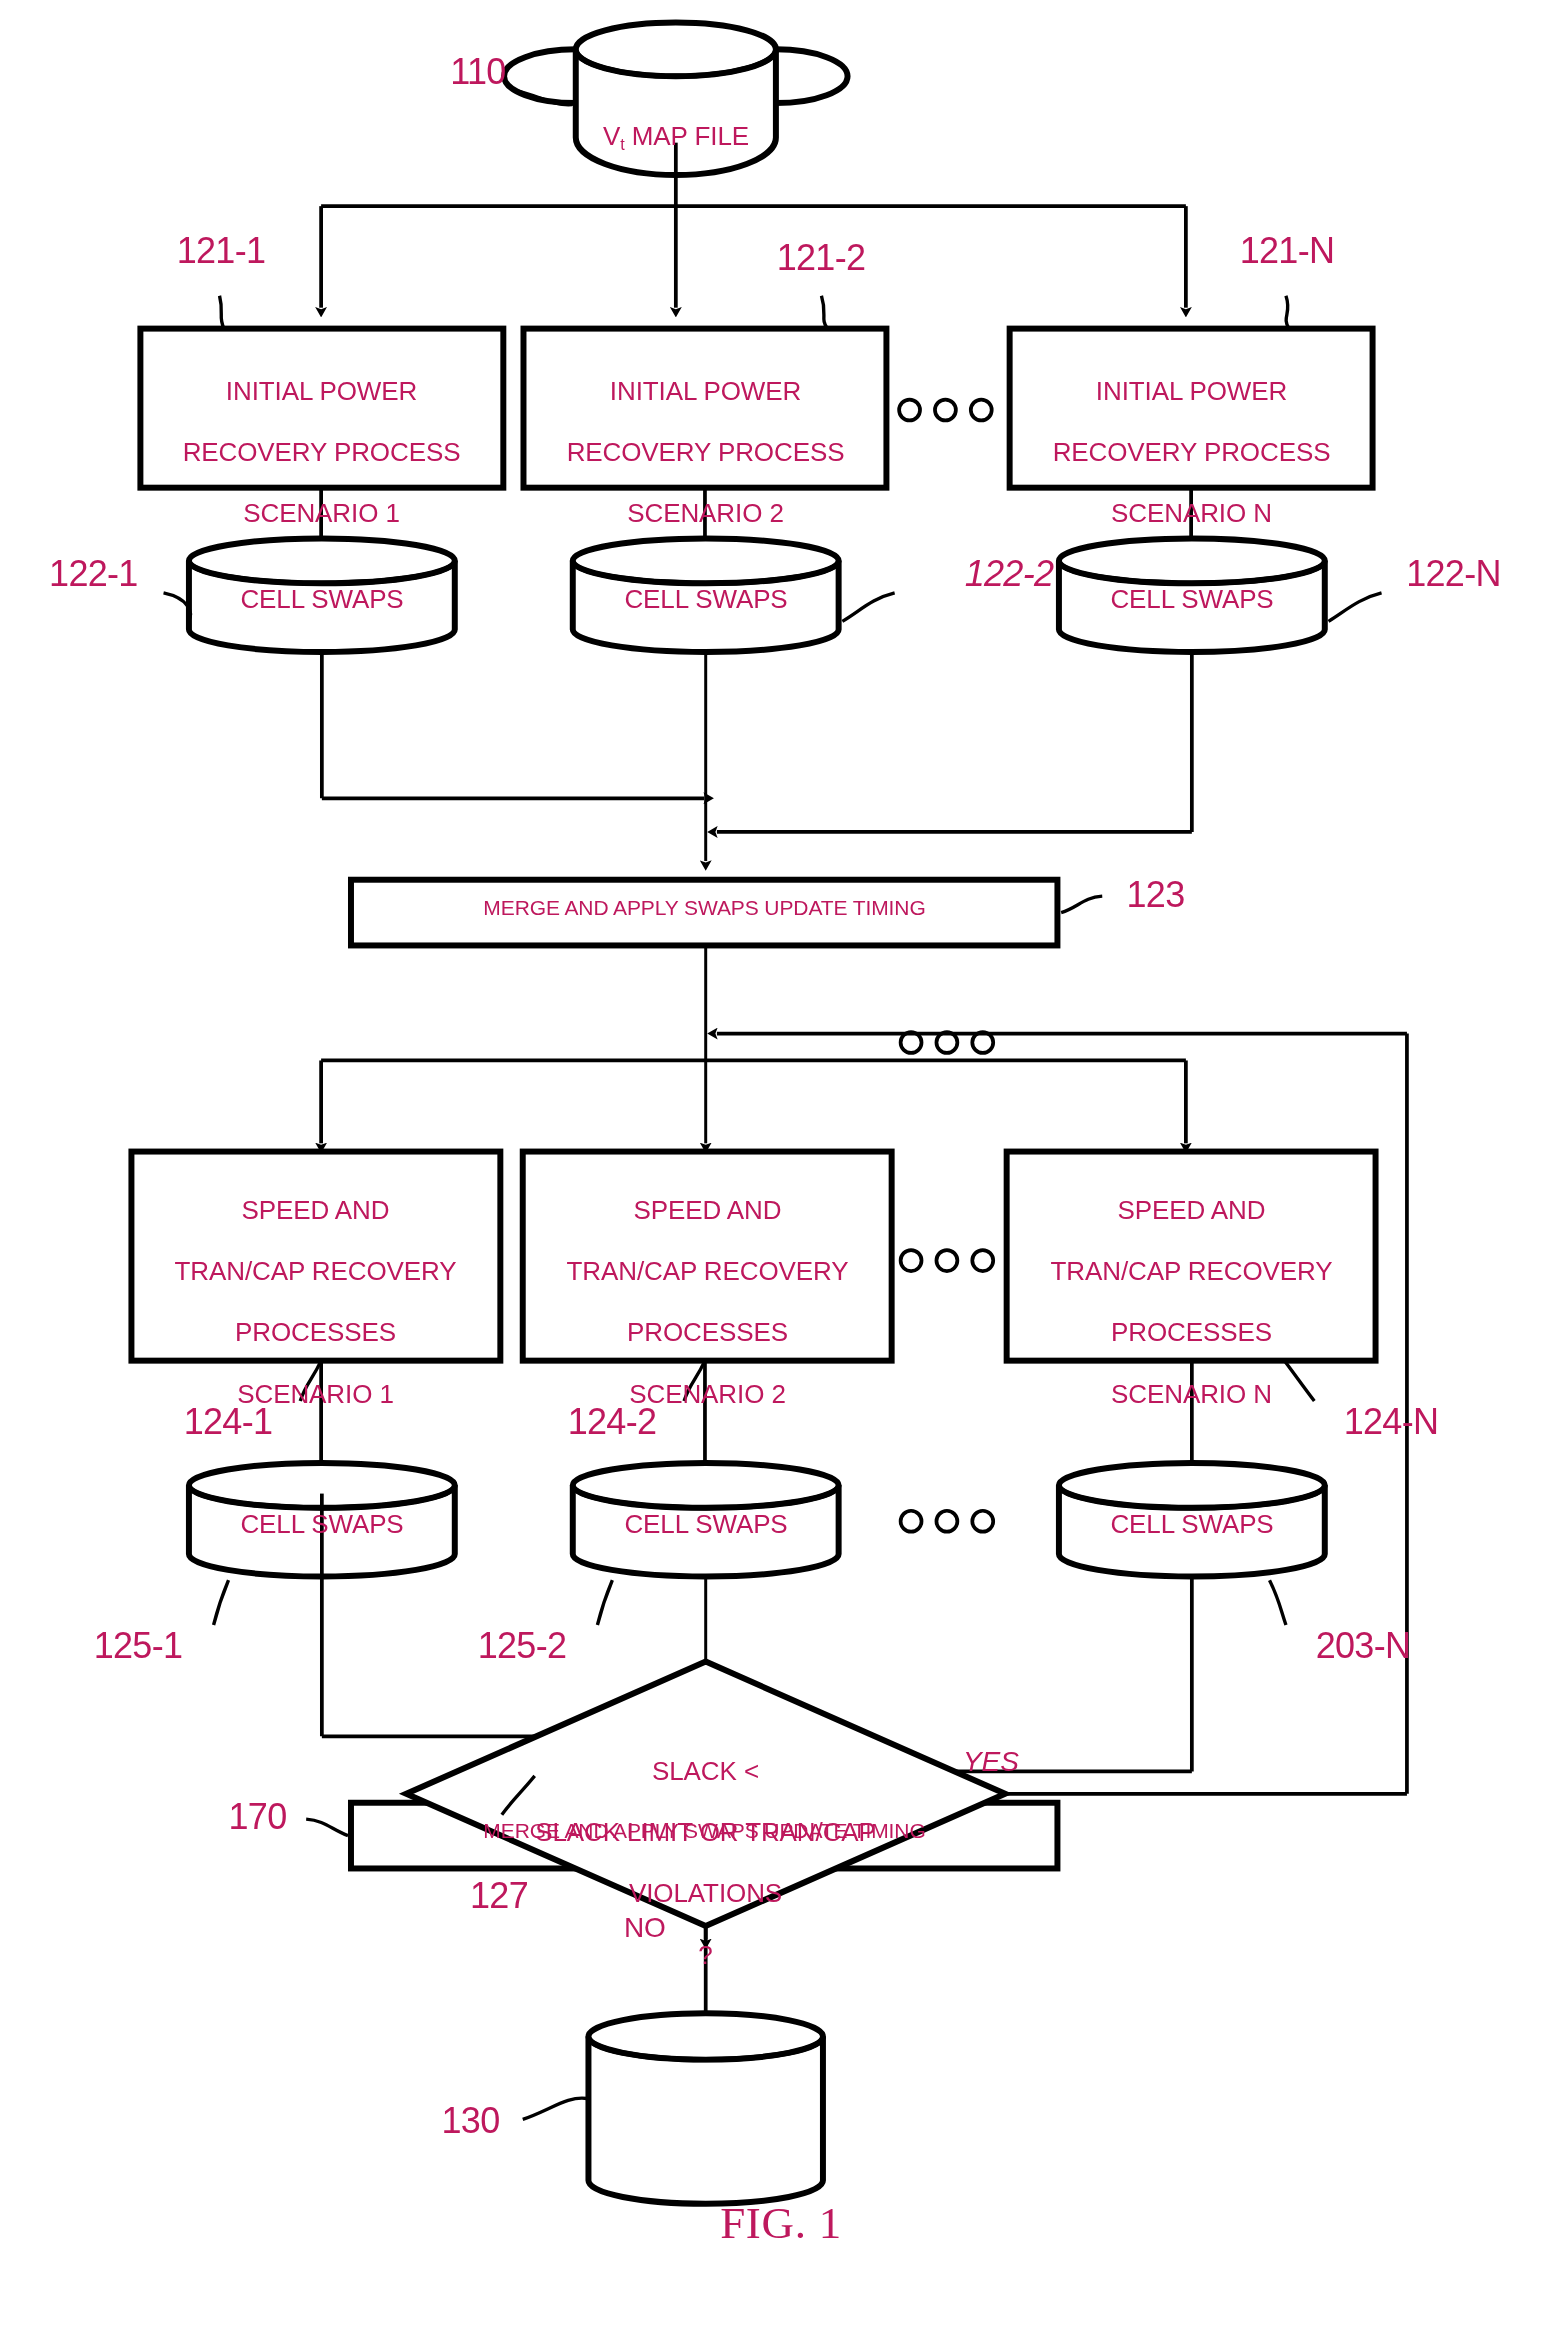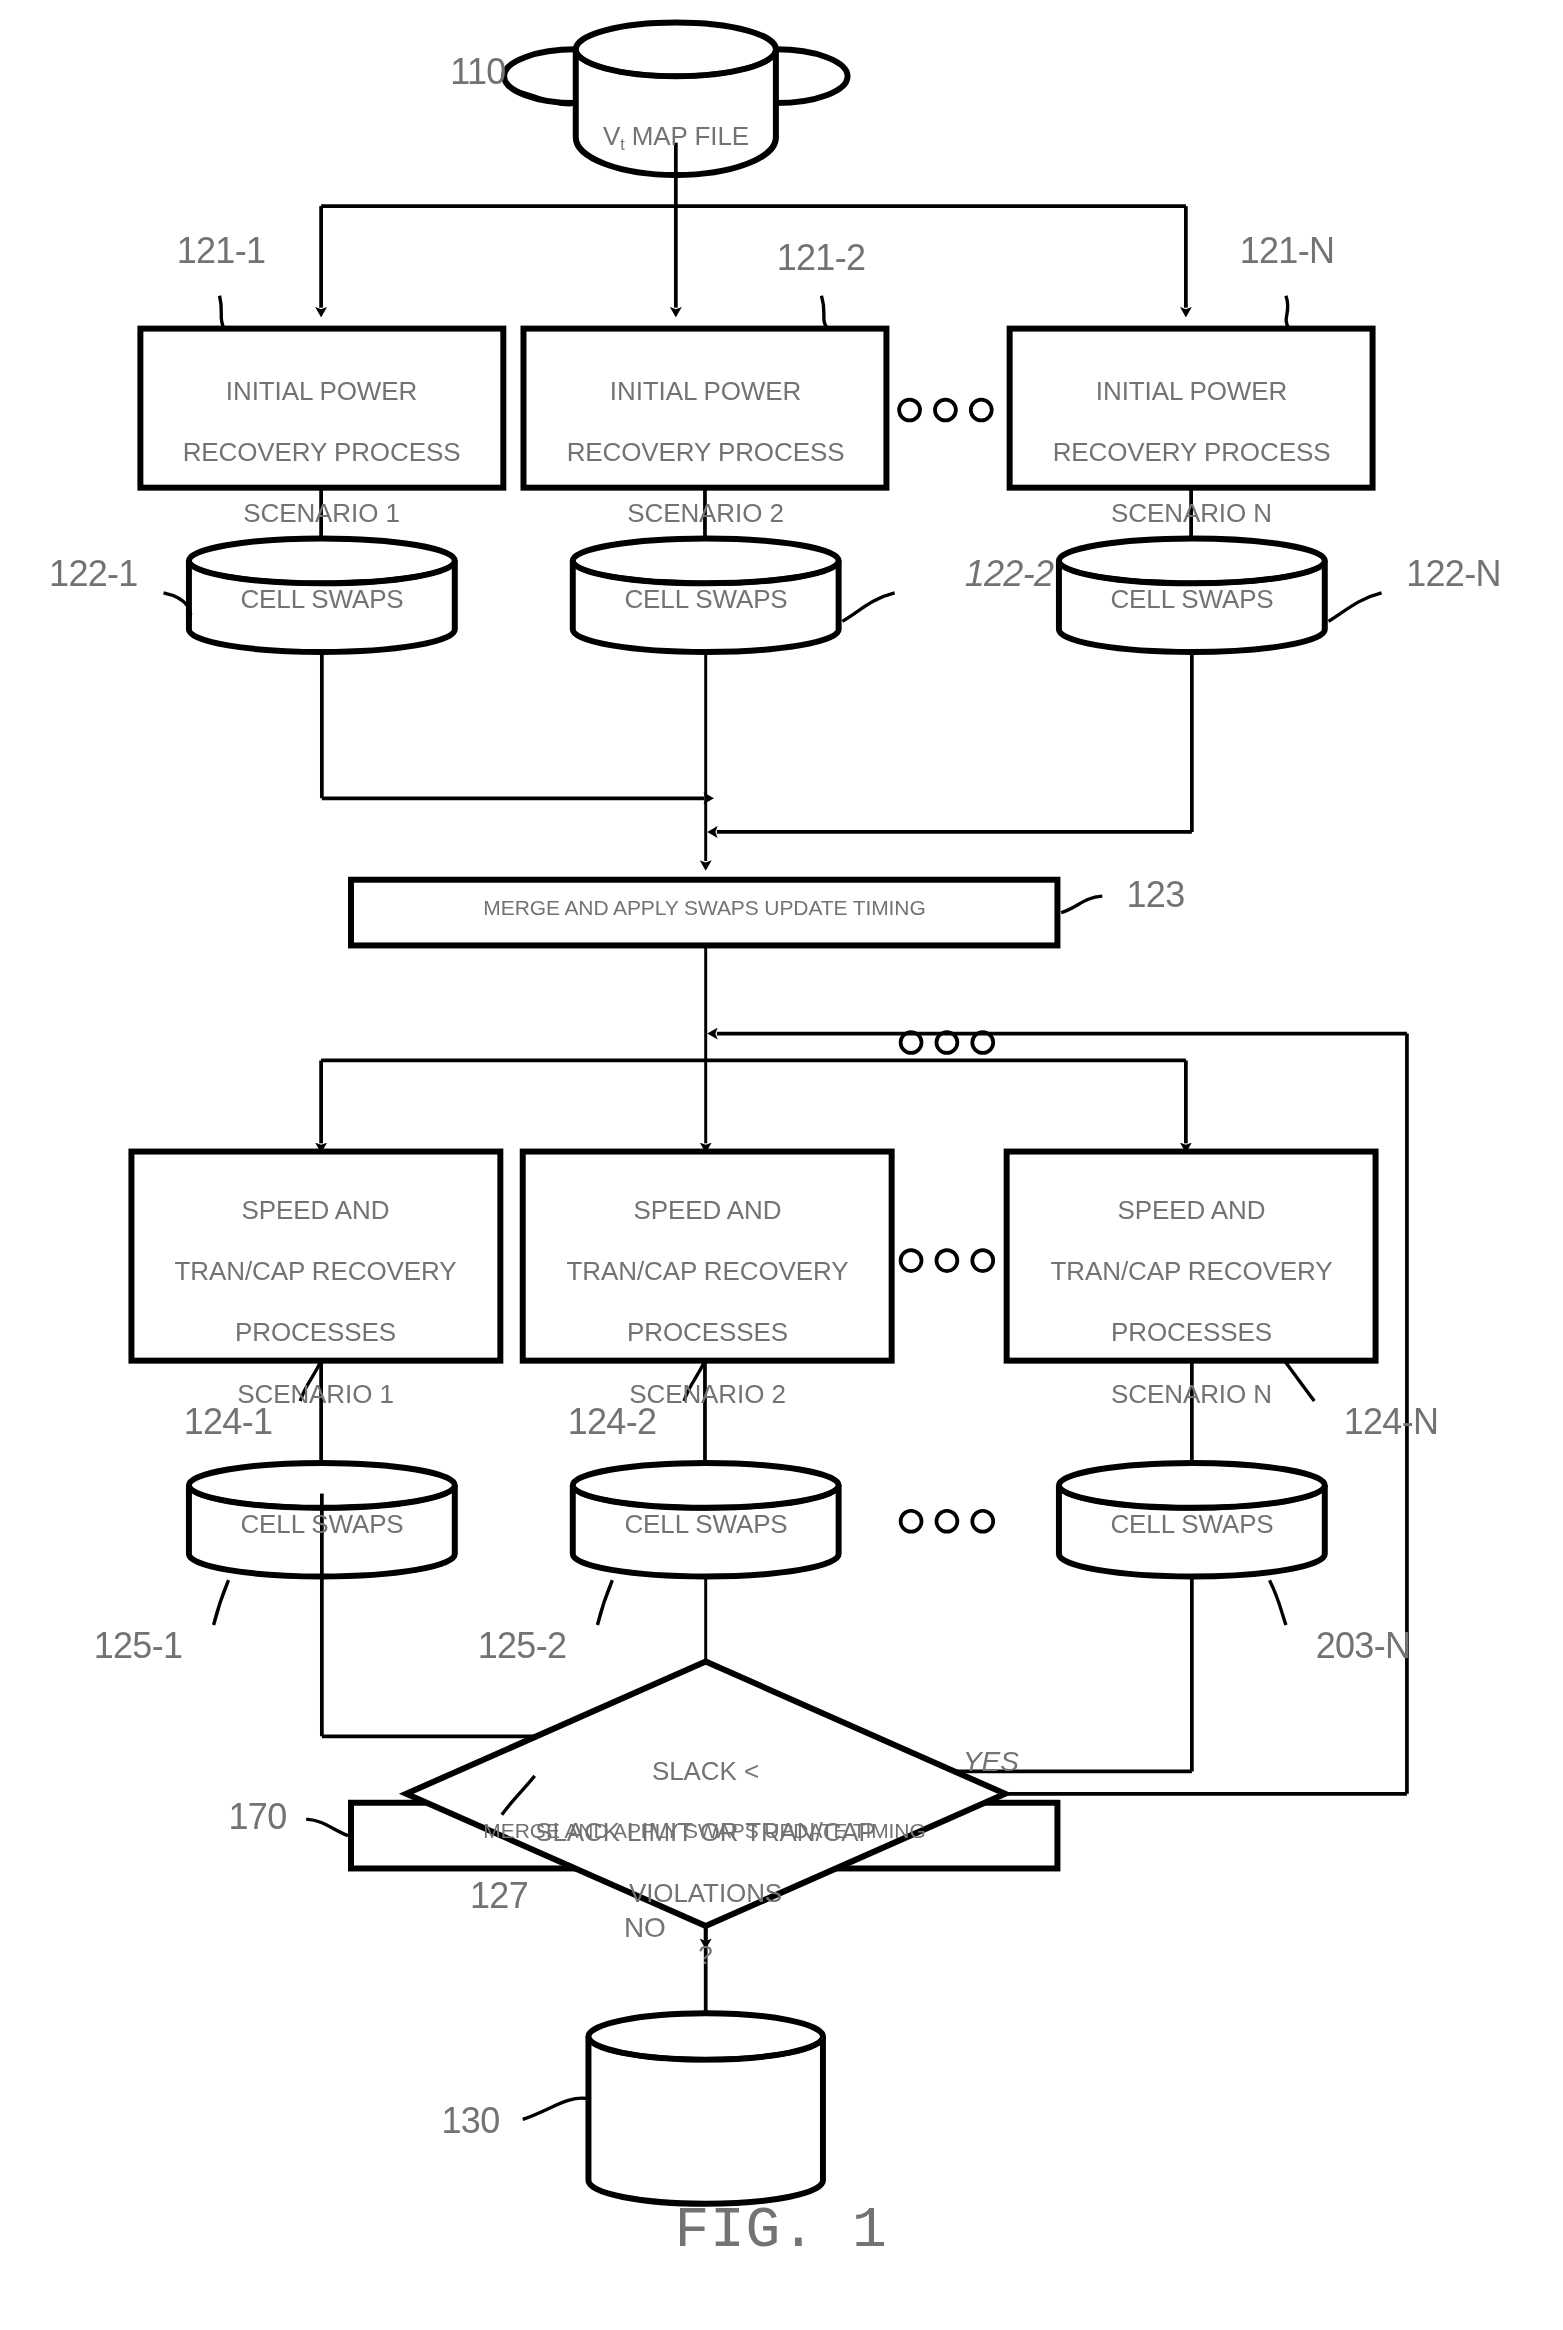--- a/index.html
+++ b/index.html
@@ -51,21 +51,21 @@
   .dot-o {
     fill: none;
     stroke: #000000;
     stroke-width: 5;
   }
   
   .txt {
     position: absolute;
     text-align: center;
     font-family: "Liberation Sans", sans-serif;
-    color: #737373;
+    color: #be185d;
     line-height: 1.18;
     white-space: pre-line;
     letter-spacing: -0.1px;
   }
   .box-text {
     font-size: 26px;
   }
   .cyl-text {
     font-size: 26px;
   }
@@ -76,22 +76,22 @@
     font-size: 26px;
   }
   .refnum {
     font-size: 36px;
     letter-spacing: -0.7px;
   }
   .branch-label {
     font-size: 28px;
   }
   .figcap {
-    font-family: Liberation Mono, monospace;
-    font-size: 58px;
+    font-family: Liberation Serif, serif;
+    font-size: 45px;
     letter-spacing: 0.7px;
   }
   .sub {
     font-size: 0.62em;
     vertical-align: -0.32em;
   }
 </style>
 </head>
 <body>
 

